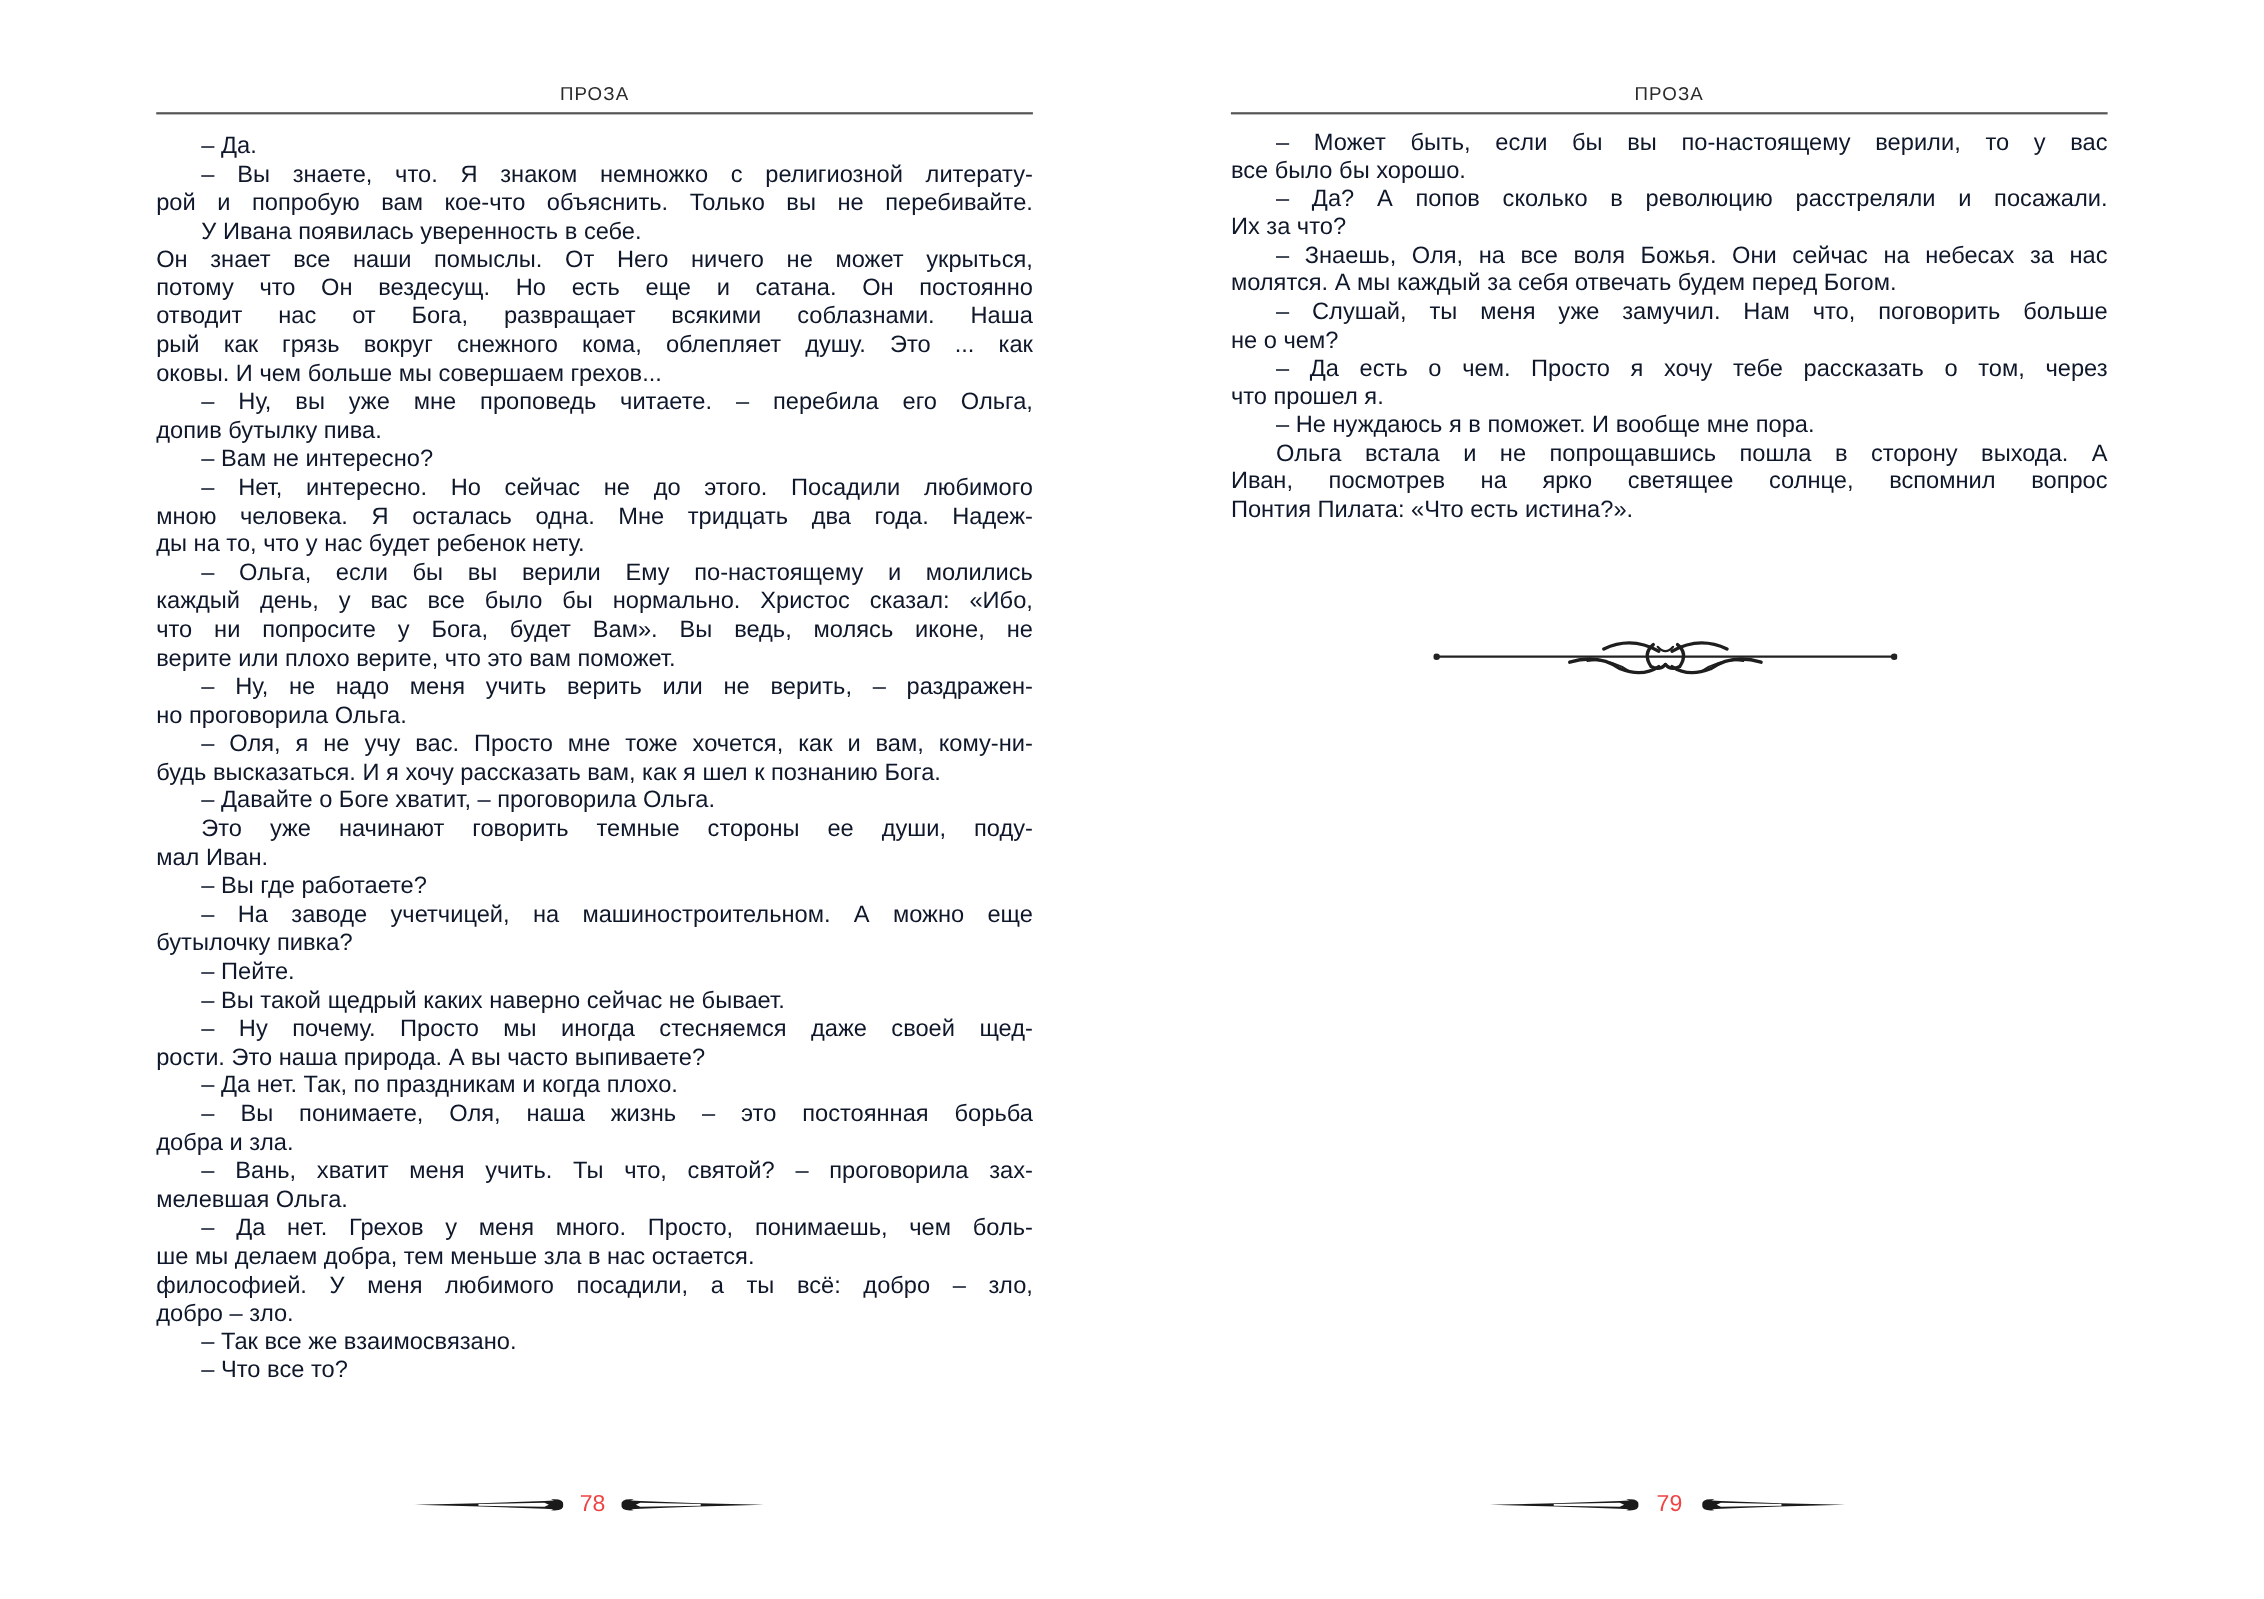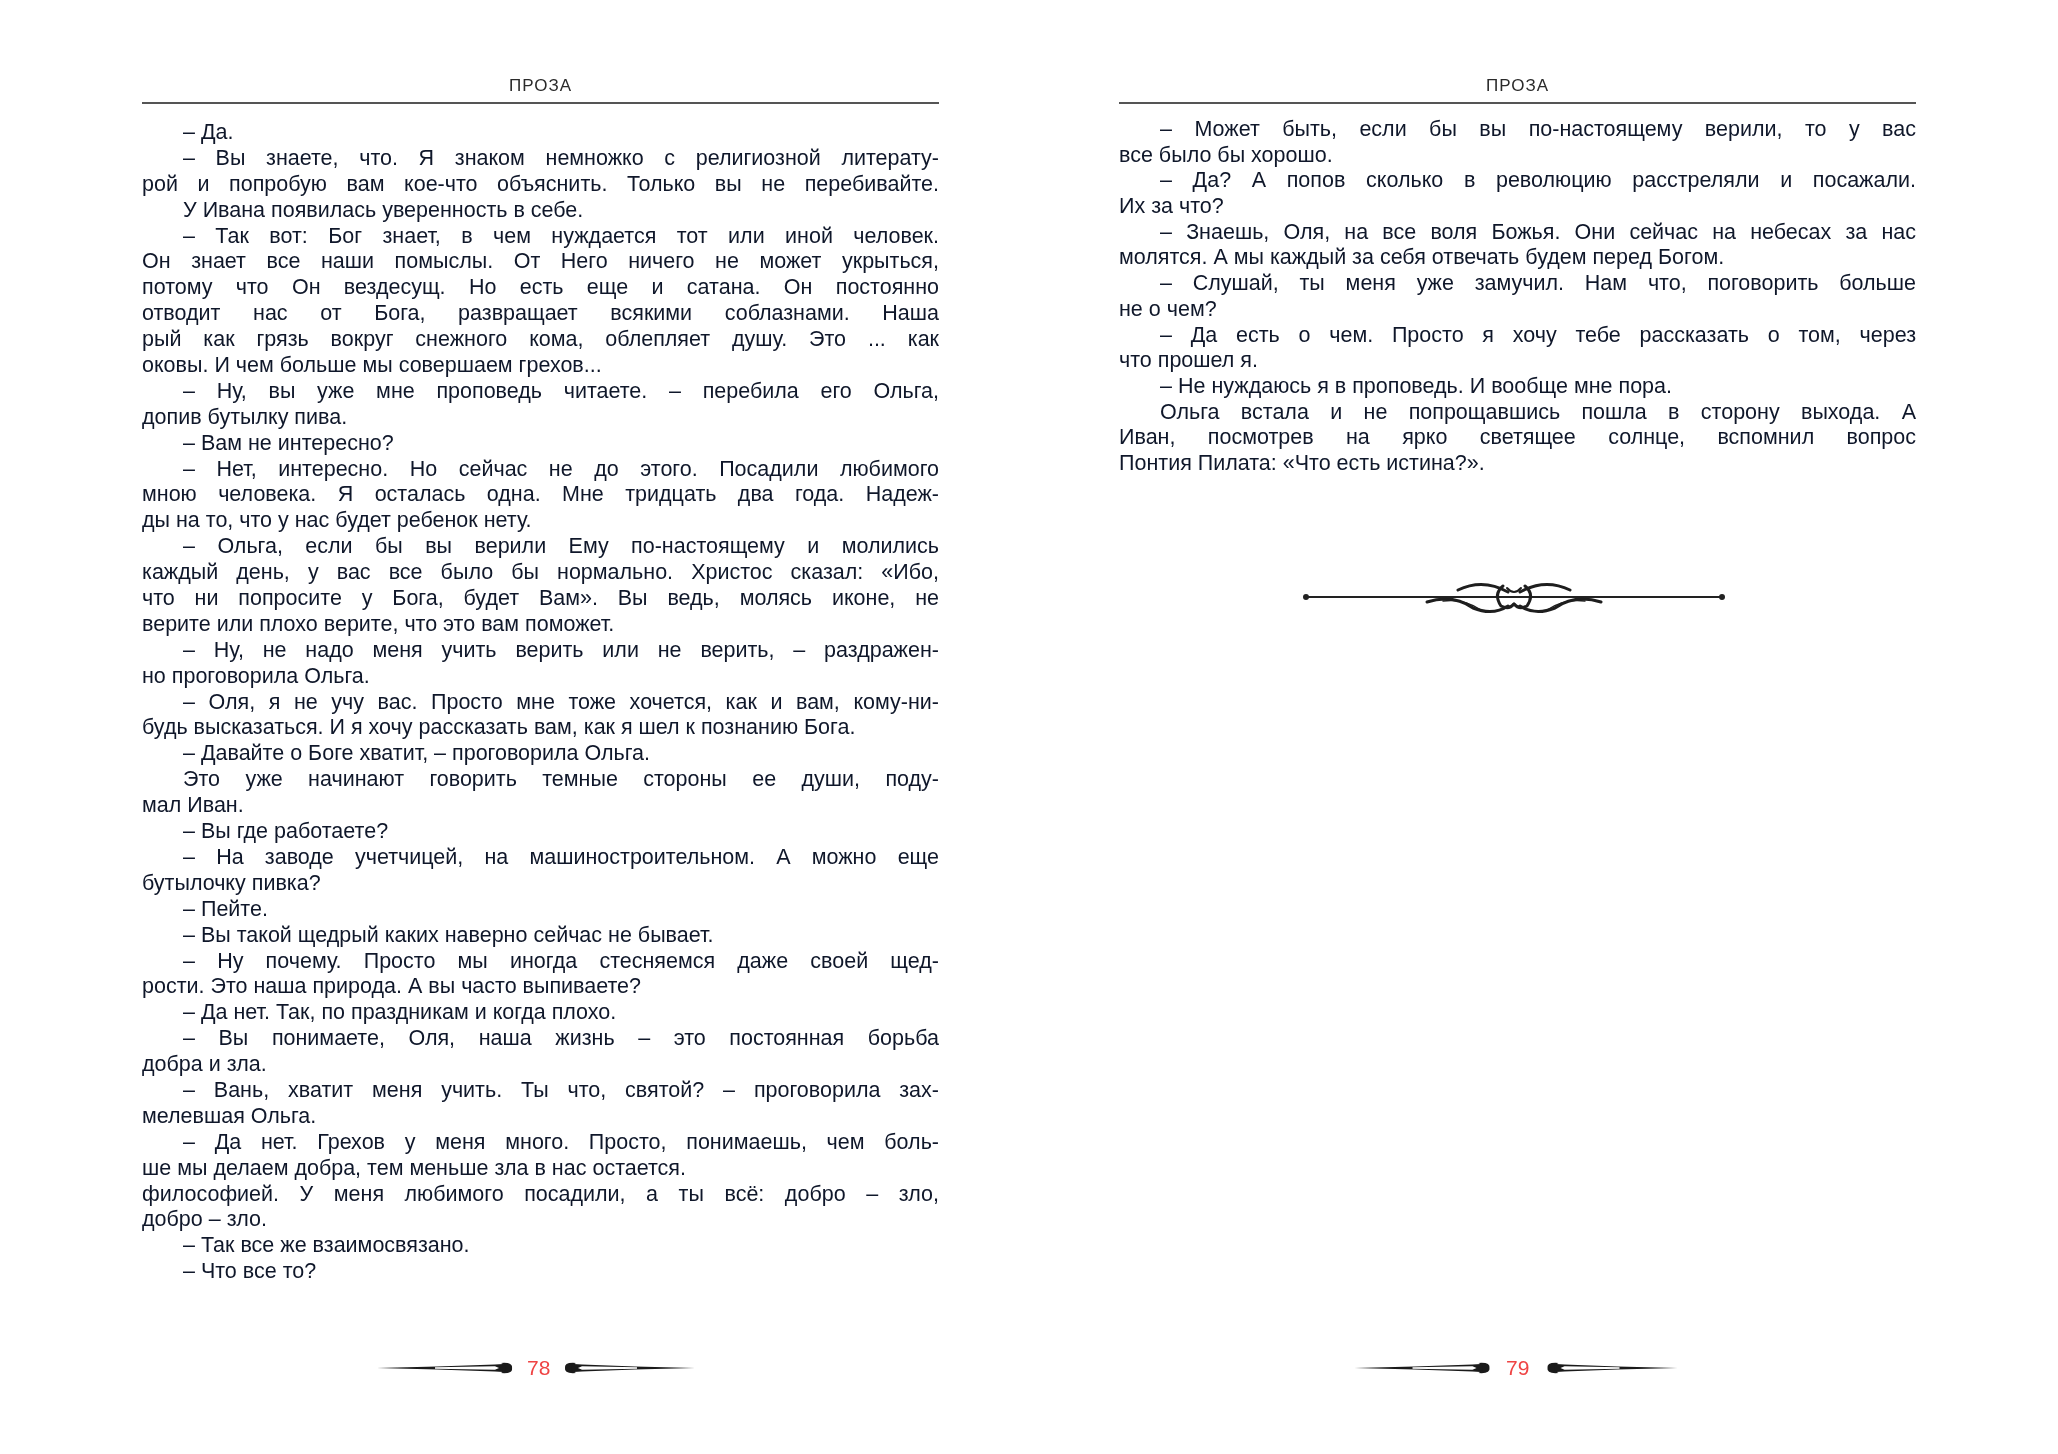--- a/index.html
+++ b/index.html
@@ -98,21 +98,20 @@
 <body>
 
 <div class="page left">
   <div class="running-head">ПРОЗА</div>
   <div class="head-rule"></div>
   <div class="body-text" id="left-body">
       <span class="line indent last">– Да.</span>
       <span class="line indent">– Вы знаете, что. Я знаком немножко с религиозной литерату-</span>
       <span class="line">рой и попробую вам кое-что объяснить. Только вы не перебивайте.</span>
       <span class="line indent last">У Ивана появилась уверенность в себе.</span>
-      <span class="line indent">– Так вот: Бог знает, в чем нуждается тот или иной человек.</span>
       <span class="line">Он знает все наши помыслы. От Него ничего не может укрыться,</span>
       <span class="line">потому что Он вездесущ. Но есть еще и сатана. Он постоянно</span>
       <span class="line">отводит нас от Бога, развращает всякими соблазнами. Наша</span>
       <span class="line">рый как грязь вокруг снежного кома, облепляет душу. Это ... как</span>
       <span class="line last">оковы. И чем больше мы совершаем грехов...</span>
       <span class="line indent">– Ну, вы уже мне проповедь читаете. – перебила его Ольга,</span>
       <span class="line last">допив бутылку пива.</span>
       <span class="line indent last">– Вам не интересно?</span>
       <span class="line indent">– Нет, интересно. Но сейчас не до этого. Посадили любимого</span>
       <span class="line">мною человека. Я осталась одна. Мне тридцать два года. Надеж-</span>
@@ -172,21 +171,21 @@
       <span class="line indent">– Может быть, если бы вы по-настоящему верили, то у вас</span>
       <span class="line last">все было бы хорошо.</span>
       <span class="line indent">– Да? А попов сколько в революцию расстреляли и посажали.</span>
       <span class="line last">Их за что?</span>
       <span class="line indent">– Знаешь, Оля, на все воля Божья. Они сейчас на небесах за нас</span>
       <span class="line last">молятся. А мы каждый за себя отвечать будем перед Богом.</span>
       <span class="line indent">– Слушай, ты меня уже замучил. Нам что, поговорить больше</span>
       <span class="line last">не о чем?</span>
       <span class="line indent">– Да есть о чем. Просто я хочу тебе рассказать о том, через</span>
       <span class="line last">что прошел я.</span>
-      <span class="line indent last">– Не нуждаюсь я в проповедь. И вообще мне пора.</span>
+      <span class="line indent last">– Не нуждаюсь я в поможет. И вообще мне пора.</span>
       <span class="line indent">Ольга встала и не попрощавшись пошла в сторону выхода. А</span>
       <span class="line">Иван, посмотрев на ярко светящее солнце, вспомнил вопрос</span>
       <span class="line last">Понтия Пилата: «Что есть истина?».</span>
     </div>
 
   <div class="section-ornament" style="left:184px;">
     <svg width="422" height="40" viewBox="0 0 422 40">
       <line x1="3" y1="17" x2="419" y2="17" stroke="#222" stroke-width="2"></line>
       <circle cx="3" cy="17" r="3" fill="#222"></circle>
       <circle cx="419" cy="17" r="3" fill="#222"></circle>

